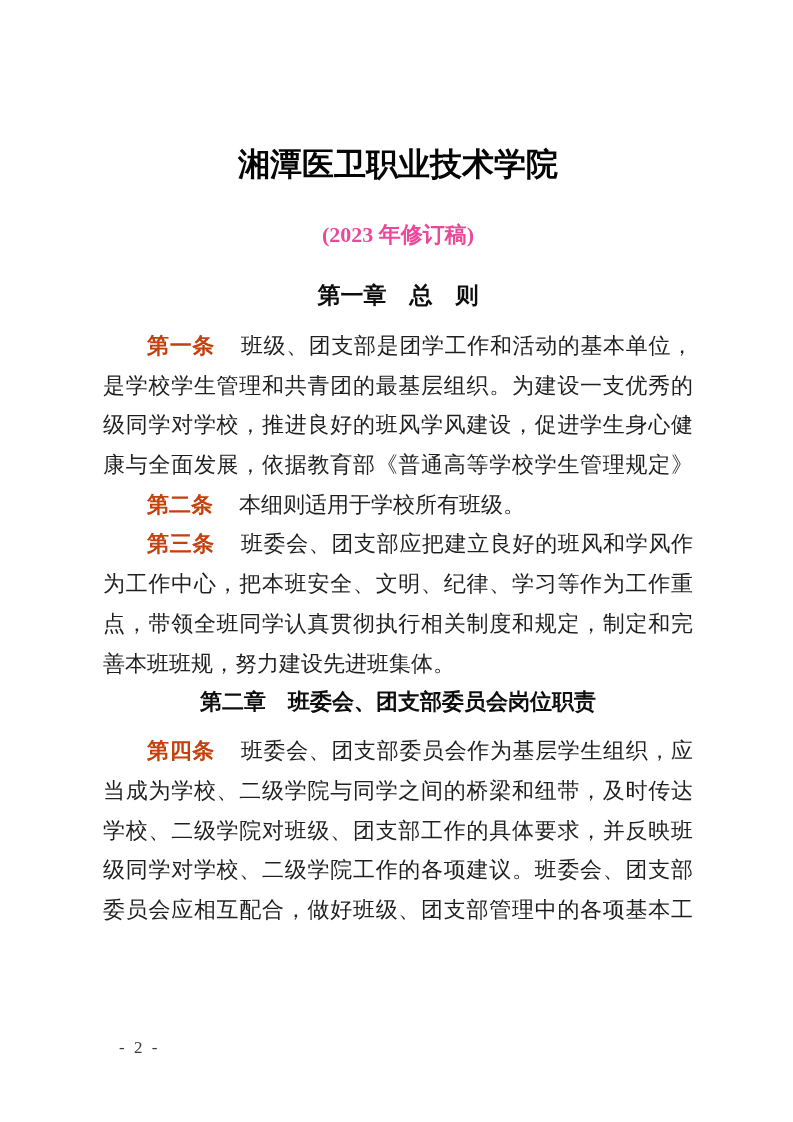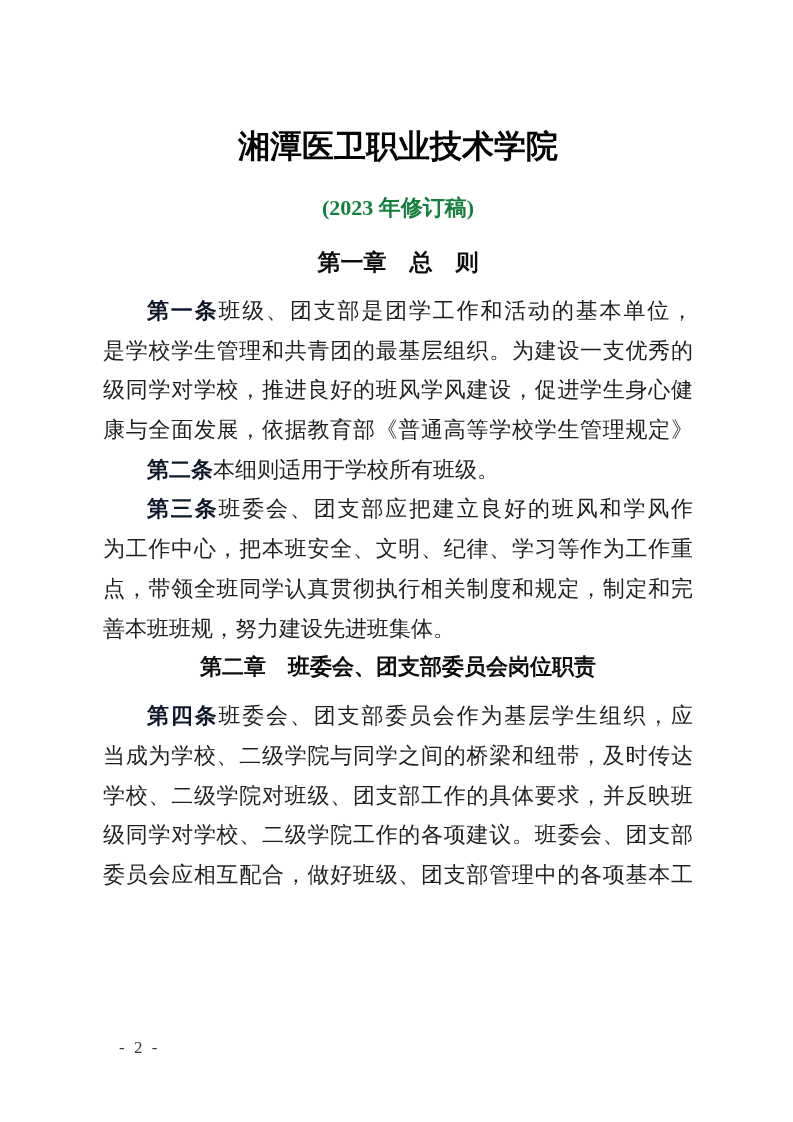--- a/index.html
+++ b/index.html
@@ -12,49 +12,50 @@
     width: 793px;
     height: 1122px;
     background: #ffffff;
     overflow: hidden;
     font-family: "Liberation Serif", serif;
     color: #222222;
   }
   .content {
     position: absolute;
     left: 103px;
-    top: 126px;
+    top: 144px;
     width: 590px;
   }
   .doc-title {
     text-align: center;
     font-weight: 700;
     font-size: 32px;
     line-height: 40px;
     color: #050505;
   }
   .doc-subtitle {
-    margin-top: 29px;
+    margin-top: 38px;
     text-align: center;
     font-weight: 700;
     font-size: 22px;
     line-height: 26px;
-    color: #15803d;
+    color: #ec4899;
   }
   .chapter-heading {
     font-family: "Liberation Sans", sans-serif;
     font-weight: 700;
     text-align: center;
     color: #0d0d0d;
     line-height: 30px;
     font-size: 22px;
   }
   .chapter-heading.first {
-    margin-top: 26px;
+    margin-top: 34px;
     font-size: 23px;
+    font-family: Liberation Mono, monospace;
   }
   .chapter-heading.second {
     margin-top: 4px;
   }
   .para {
     font-size: 22px;
     line-height: 39.7px;
     color: #1f1f1f;
   }
   .para.after-heading {
@@ -67,22 +68,22 @@
     overflow: hidden;
   }
   .line.align-left {
     text-align-last: left;
   }
   .line.first-line {
     text-indent: 44px;
   }
   .art-label {
     font-weight: 700;
-    color: #0f172a;
-    margin-right: 0;
+    color: #c2410c;
+    margin-right: 26px;
   }
   .page-number {
     position: absolute;
     left: 119px;
     top: 1038px;
     font-size: 17px;
     line-height: 20px;
     letter-spacing: 2.5px;
     color: #3a3a3a;
   }

